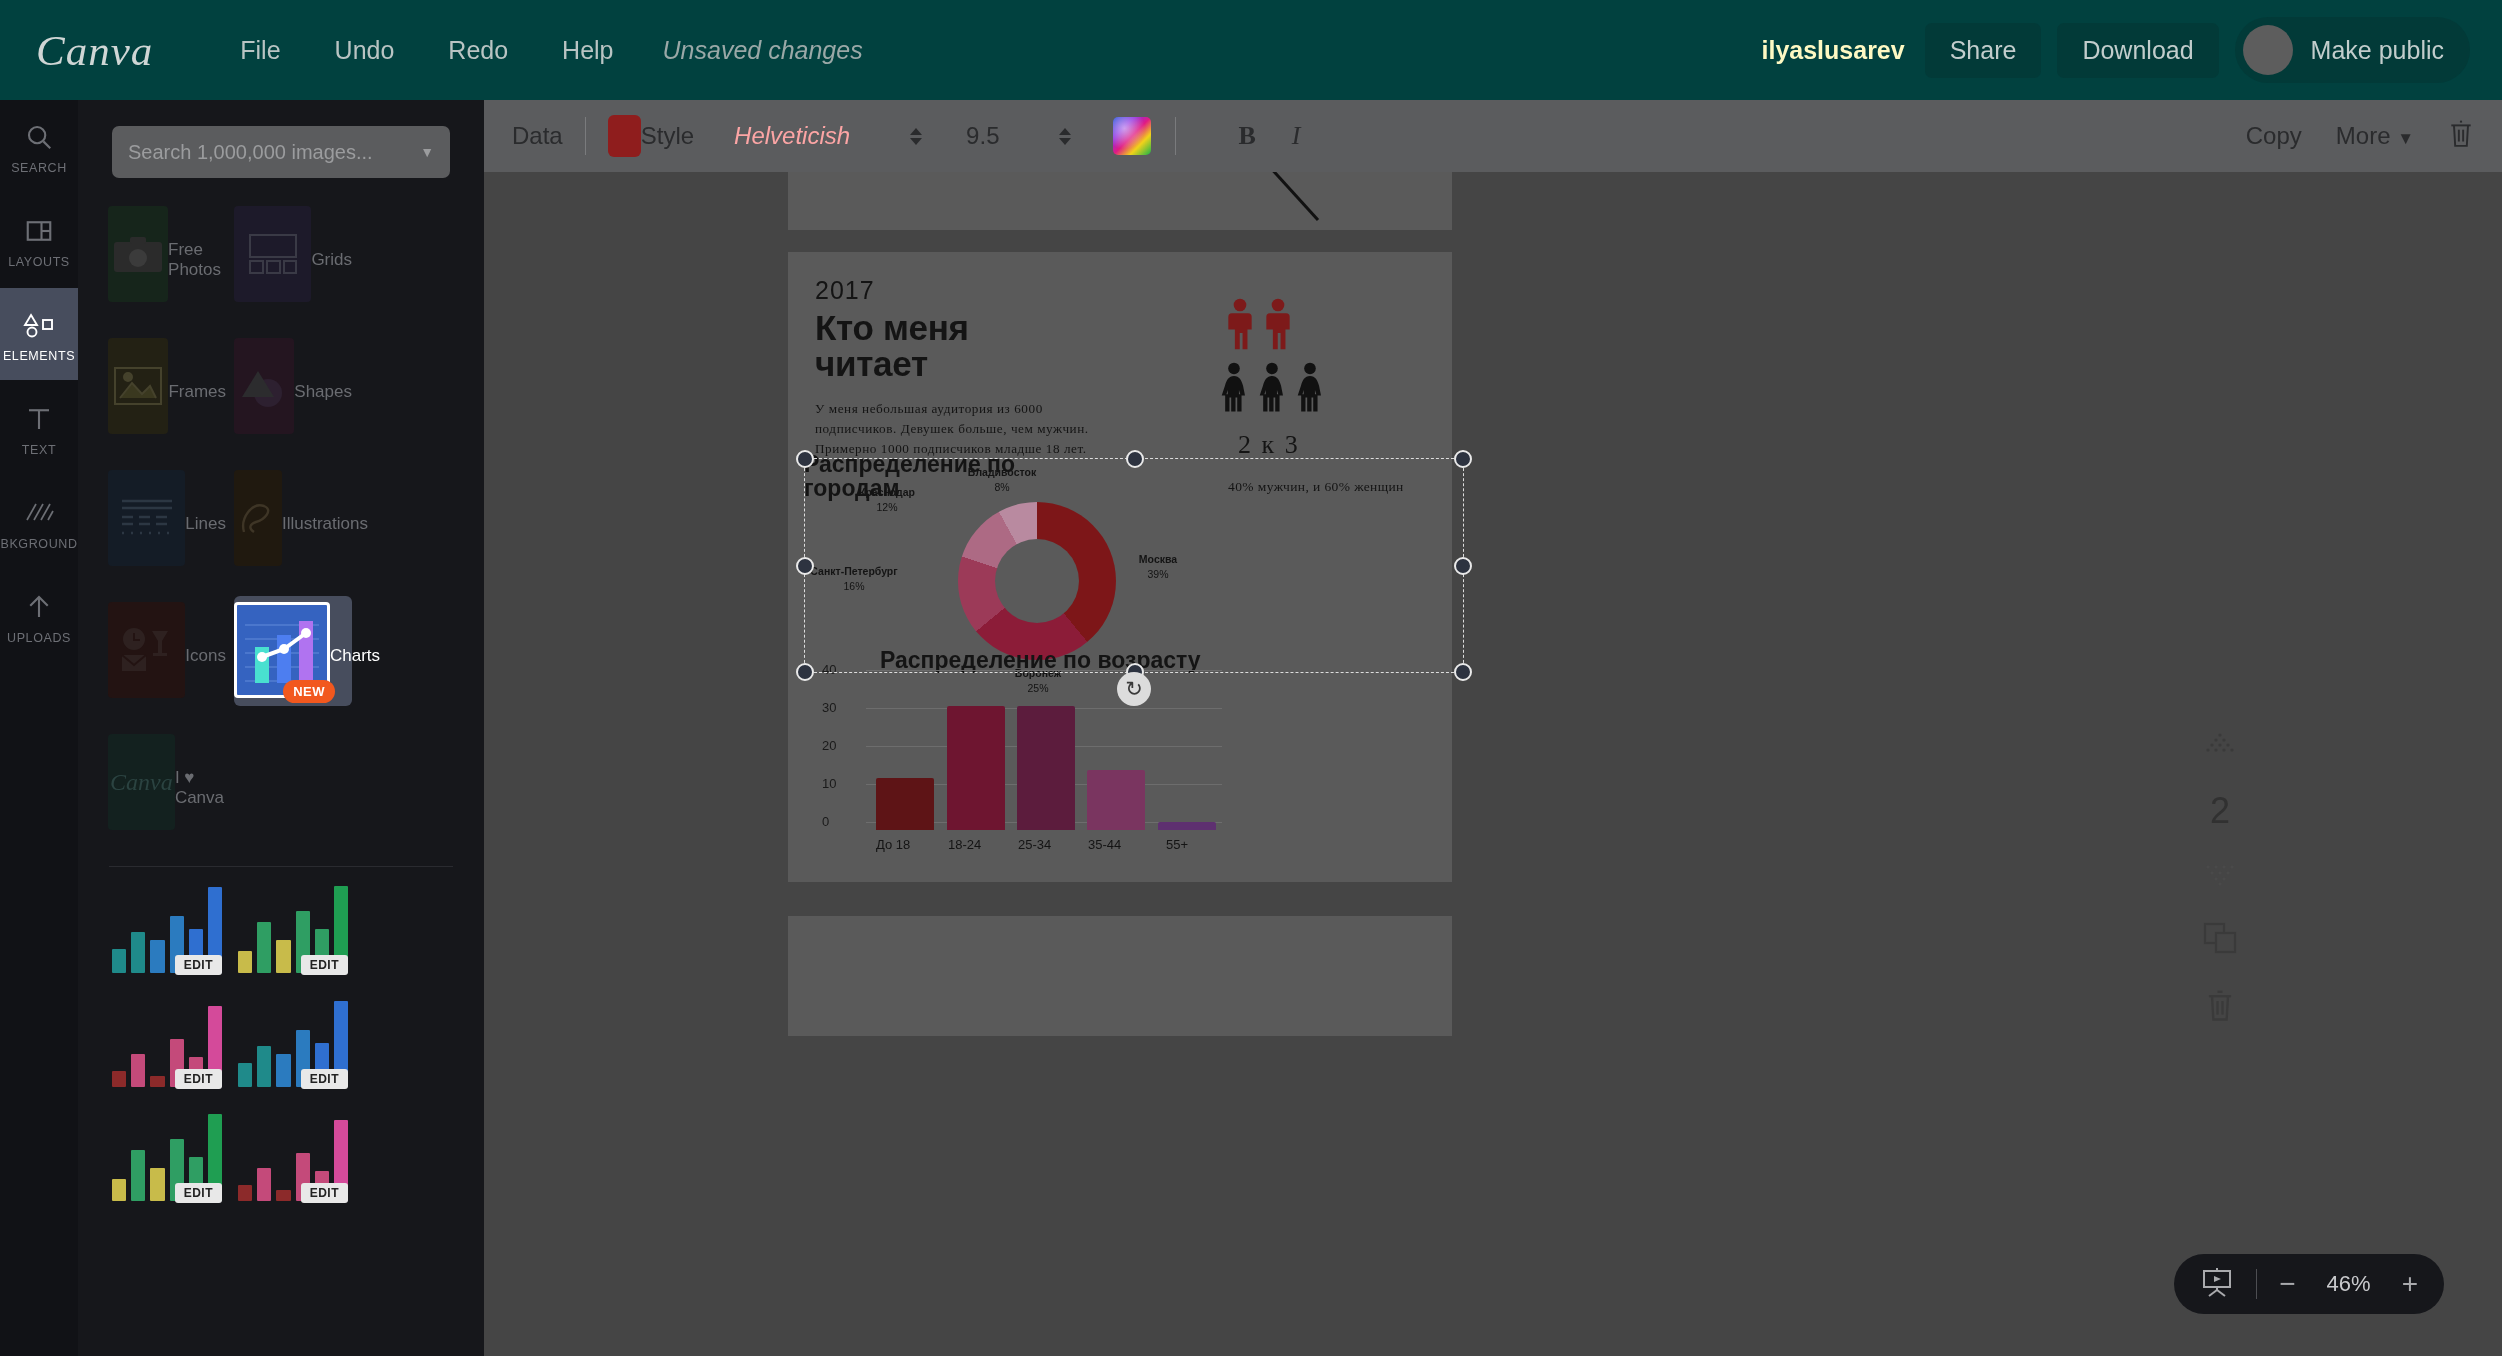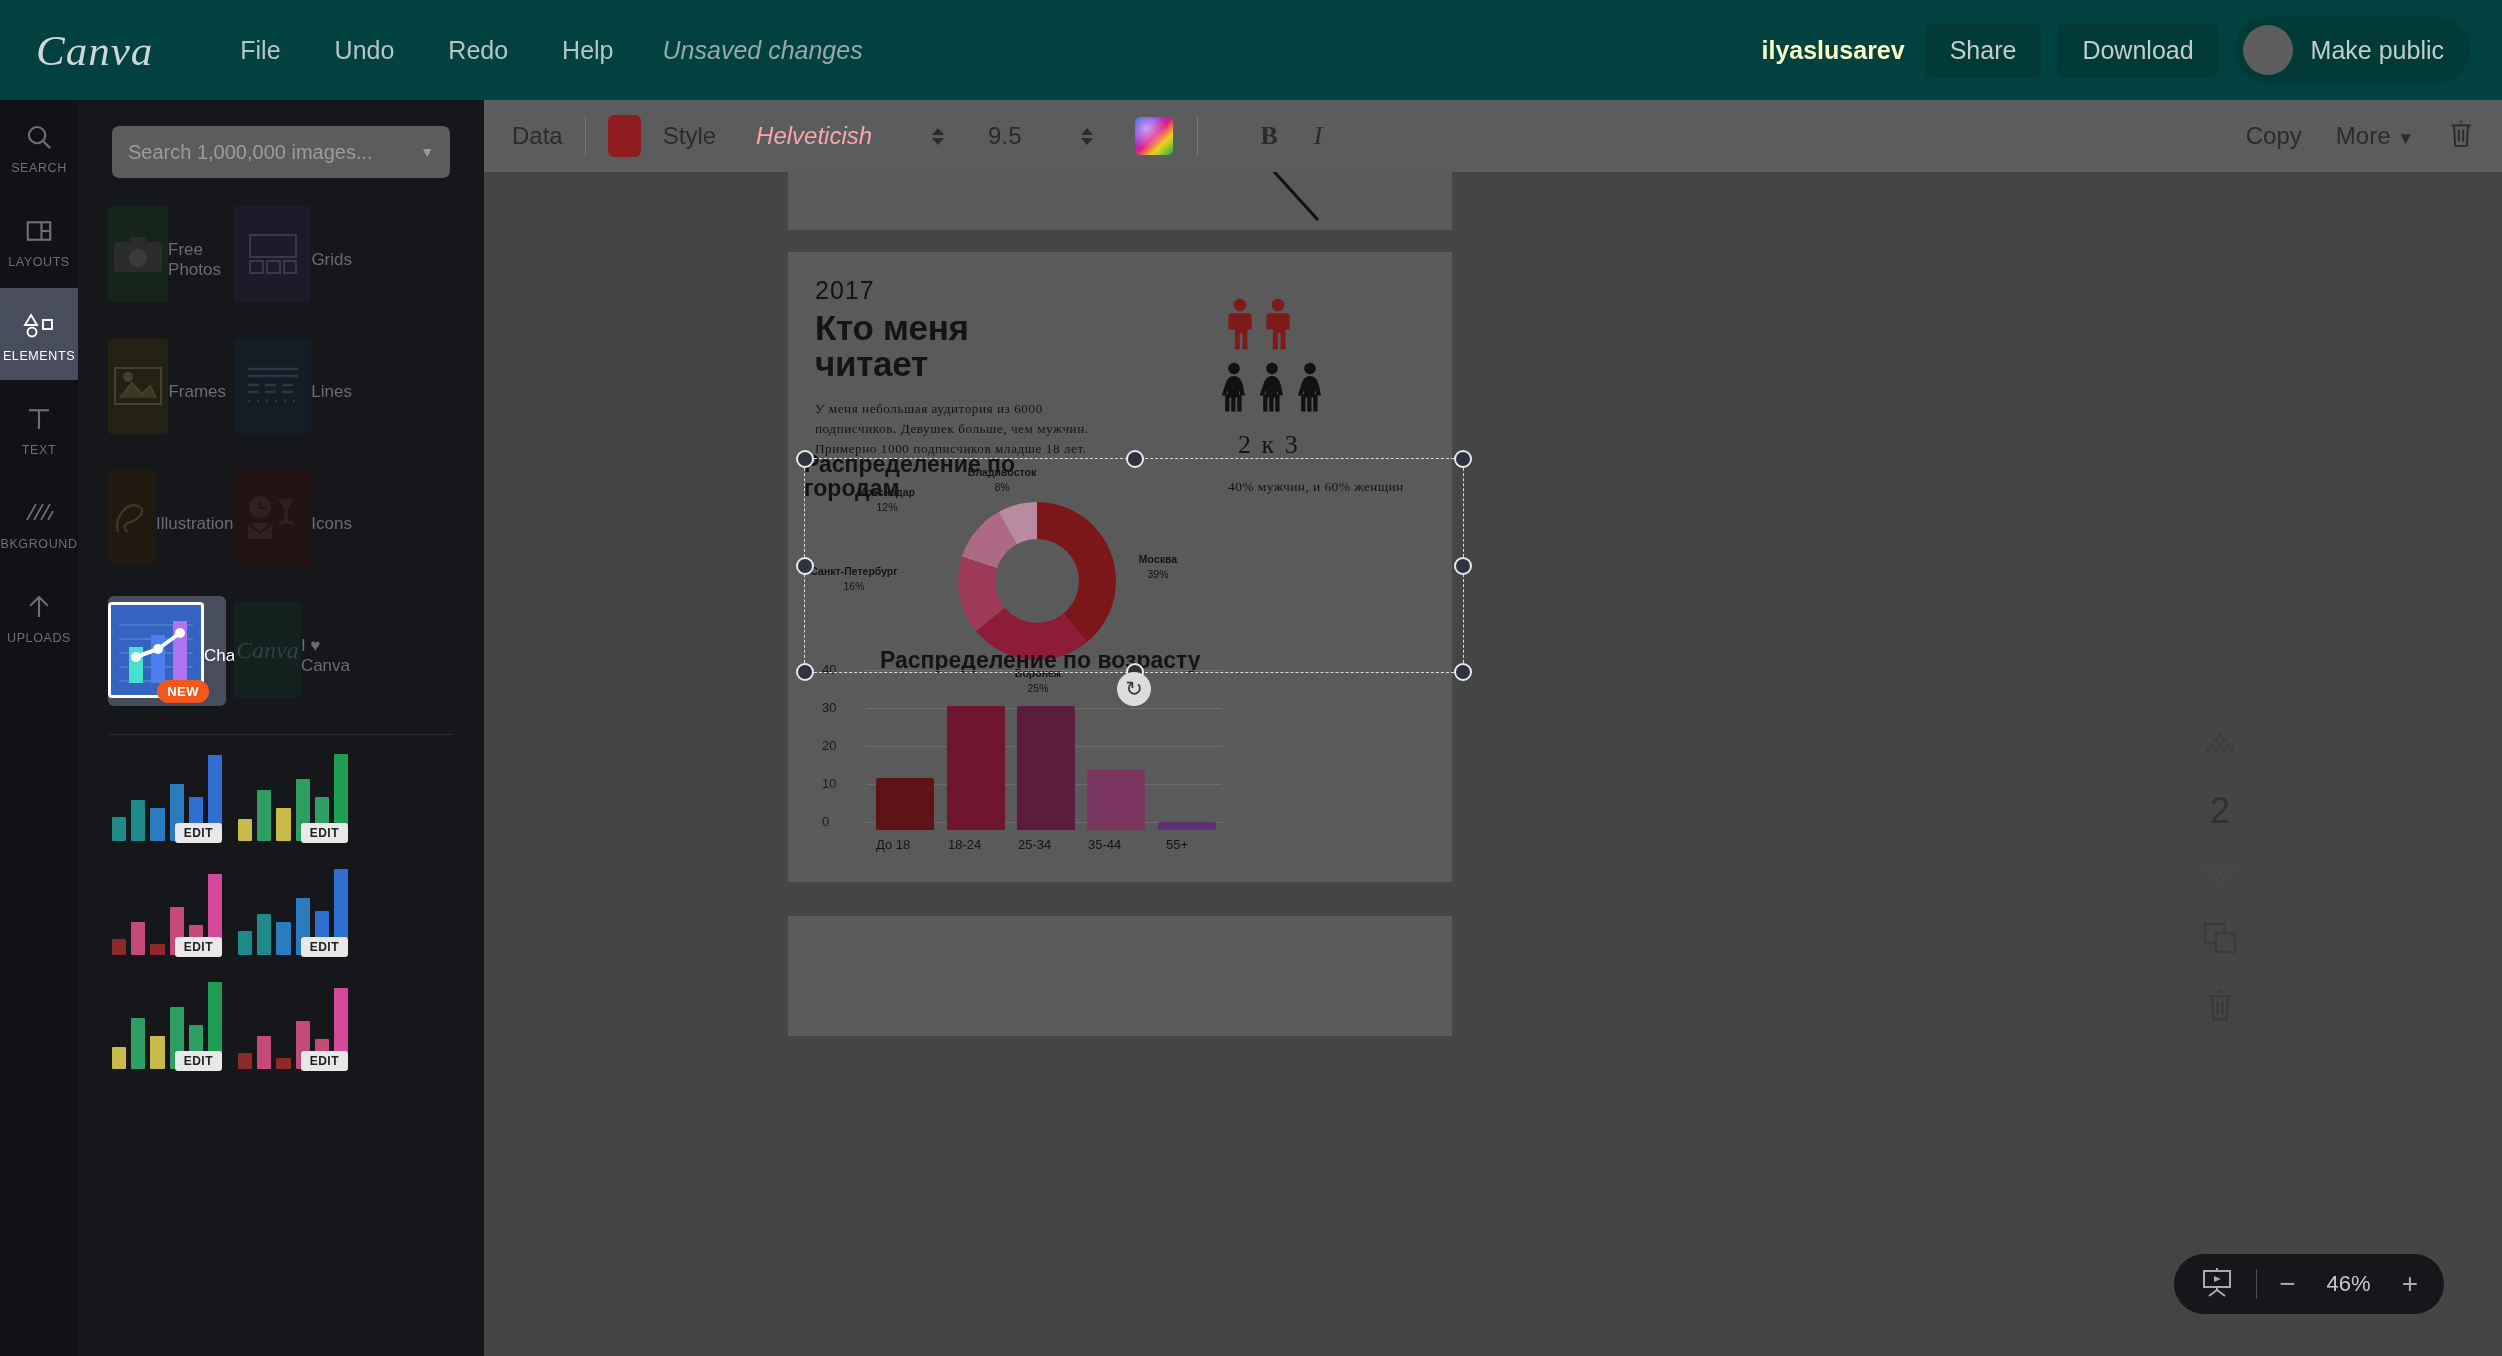--- a/index.html
+++ b/index.html
@@ -339,20 +339,29 @@
       <div class="thumb" style="background:#232114">
         <svg width="54" height="44" viewBox="0 0 54 44" fill="none" stroke="#45422c" stroke-width="2">
           <rect x="4" y="4" width="46" height="36"></rect>
             <polyline points="9,34 21,19 31,30 39,22 45,34" fill="#3a381f"></polyline>
           <circle cx="17" cy="13" r="4" fill="#45422c"></circle>
         </svg>
       </div>
       <div class="clabel">Frames</div>
     </div>
 
+    <div class="cell">
+      <div class="thumb" style="background:#241520">
+        <svg width="56" height="50" viewBox="0 0 56 50">
+          <circle cx="32" cy="32" r="14" fill="#2d2030"></circle>
+            <polygon points="22,10 38,36 6,36" fill="#2c2c2e"></polygon>
+        </svg>
+      </div>
+      <div class="clabel">Shapes</div>
+    </div>
 
     <div class="cell">
       <div class="thumb" style="background:#141c26">
         <svg width="60" height="46" viewBox="0 0 60 46" stroke="#2c3743" stroke-width="2.5">
           <line x1="5" y1="6" x2="55" y2="6"></line>
             <line x1="5" y1="13" x2="55" y2="13"></line>
           <line x1="5" y1="22" x2="16" y2="22"></line>
             <line x1="22" y1="22" x2="33" y2="22"></line>
           <line x1="39" y1="22" x2="50" y2="22"></line>
             <line x1="5" y1="29" x2="16" y2="29"></line>
@@ -479,21 +488,21 @@
         <i style="height:88%;background:#d44a9a"></i>
       <span class="editbadge">EDIT</span>
     </div>
   </div>
 </div>
 
 <div id="toolbar">
   <span class="tb-txt">Data</span>
   <span class="tb-sep"></span>
   <span id="swatch"></span>
-  <span class="tb-txt" style="margin-left:22px">Style</span>
+  <span class="tb-txt" style="">Style</span>
   <span id="fontname">Helveticish</span>
   <span class="spinner">
       <i class="up"></i>
       <i class="dn"></i>
     </span>
   <span id="fontsize">9.5</span>
   <span class="spinner">
       <i class="up"></i>
       <i class="dn"></i>
     </span>

